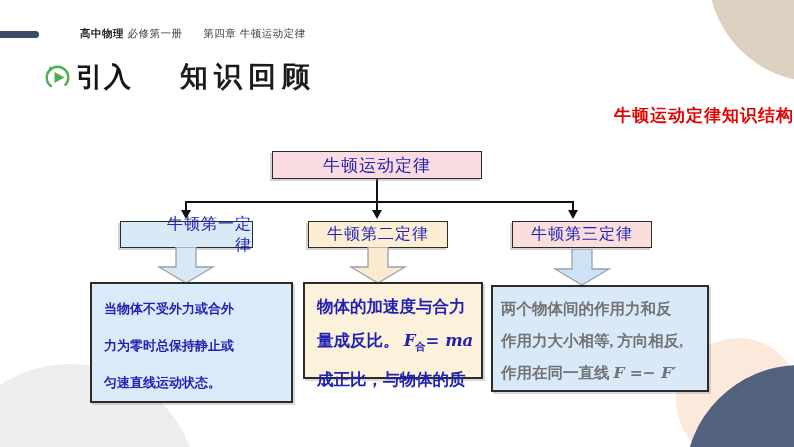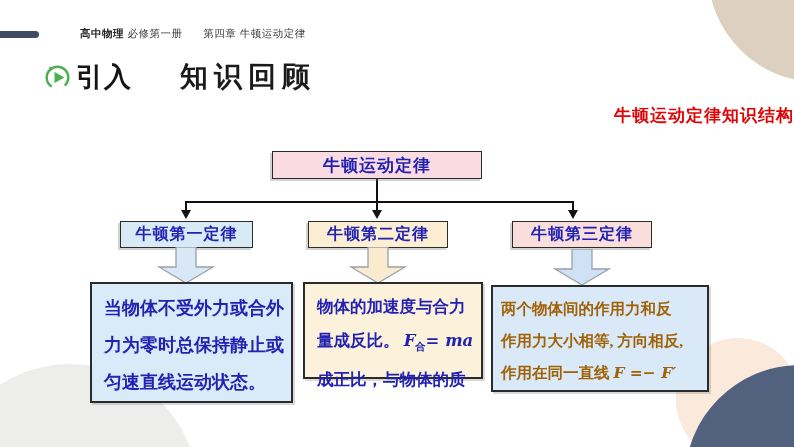--- a/index.html
+++ b/index.html
@@ -34,35 +34,35 @@
     font-size:28px; color:#1b1b1b; margin-left:48px; letter-spacing:6px; font-weight:bold;
   }
   
   .diagram-title {
     position:absolute; left:0; top:104px; width:794px; text-align:right;
     font-size:17px; font-weight:bold; letter-spacing:1px;
   }
   .flow-svg { position:absolute; left:0; top:0; width:794px; height:447px; pointer-events:none; }
   .node {
     position:absolute; display:flex; align-items:center; justify-content:center;
-    border:1.5px solid #2b2b2b; font-weight:bold; letter-spacing:1px;
+    border:1.5px solid #2b2b2b; font-weight:normal; letter-spacing:1px;
     box-shadow:-2px 2px 0 rgba(130,130,130,.35);
     text-align:right;
   }
   .node-root  { left:272px; top:151px; width:210px; height:28px; font-size:17px; }
   .node-l2    { top:221px; height:27px; font-size:16px; }
-  .node-l2-1  { left:120px; width:133px; }
+  .node-l2-1  { left:120px; width:133px;padding-left:32px; }
   .node-l2-2  { left:308px; width:140px; }
   .node-l2-3  { left:512px; width:140px; }
   .block-arrow { position:absolute; width:60px; height:37px; }
   .desc-box {
     position:absolute; border:2px solid #2b2b2b; font-weight:bold;
     box-shadow:2px 2px 0 rgba(130,130,130,.3); padding:6px 10px 0 12px;
   }
-  .desc-1 { left:90px;  top:282px; width:203px; height:121px; font-size:18px; line-height:37px; }
+  .desc-1 { left:90px;  top:282px; width:203px; height:121px; font-size:13px; line-height:37px; }
   .desc-2 { left:303px; top:282px; width:180px; height:97px; font-size:16.5px; line-height:34px; }
   .desc-3 { left:491px; top:285px; width:218px; height:107px; font-size:15.5px; line-height:32px; padding-left:8px; }
   .desc-box .line { white-space:nowrap; }
   .formula { font-style:italic; font-family:"DejaVu Serif","Liberation Serif",serif; }
   .formula sub { font-size:.62em; font-style:normal; }
 </style>
 </head>
 <body>
 
 <div class="stage">
@@ -141,21 +141,21 @@
     <div class="line">物体的加速度与合力</div>
     <div class="line">
       <span>量成反比。</span>
       <span class="formula">
         <span>F</span><sub>合</sub><span>= ma</span>
       </span>
     </div>
     <div class="line">成正比，与物体的质</div>
   </div>
 
-  <div class="desc-box desc-3" style="background: rgb(217, 233, 248); color: #a16207;">
+  <div class="desc-box desc-3" style="background: rgb(217, 233, 248); color: #737373;">
     <div class="line">两个物体间的作用力和反</div>
     <div class="line">作用力大小相等, 方向相反,</div>
     <div class="line">
       <span>作用在同一直线</span>
       <span class="formula">
         <span>F</span><span> =− </span><span>F</span><span>′</span>
       </span>
     </div>
   </div>
 

